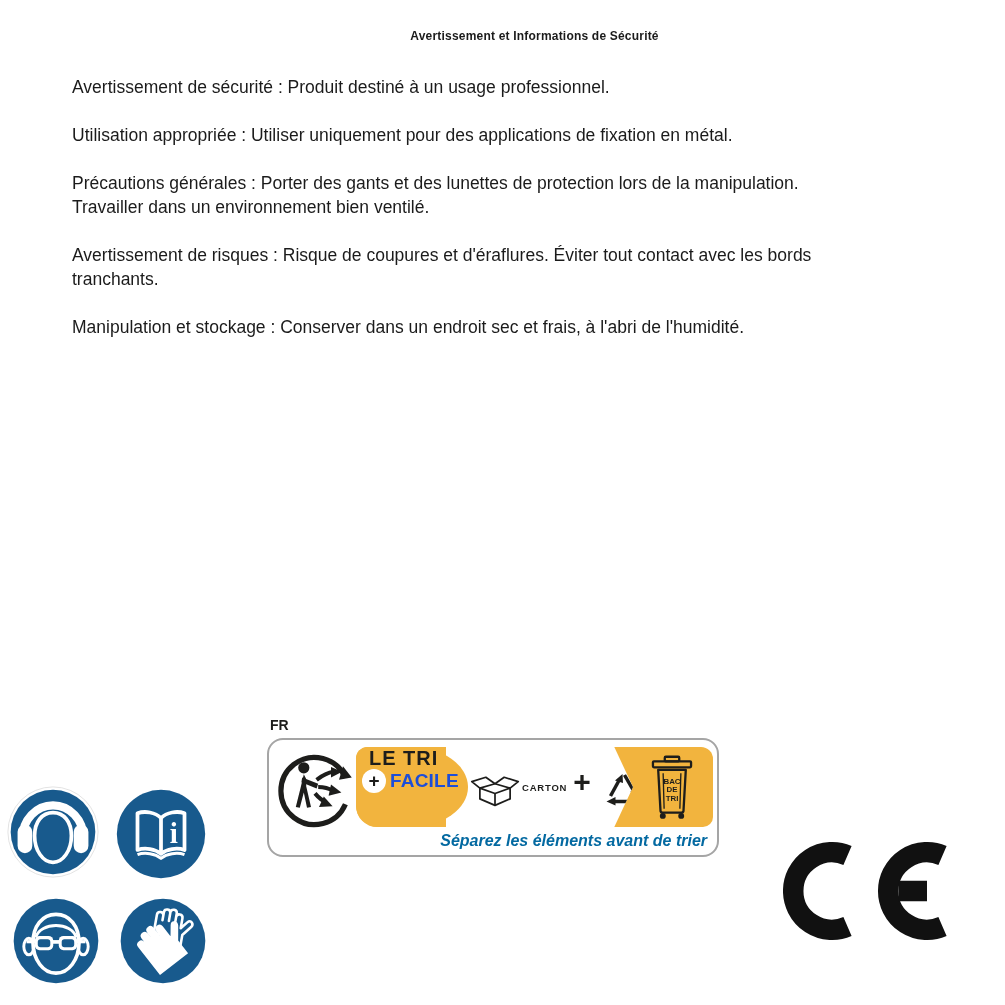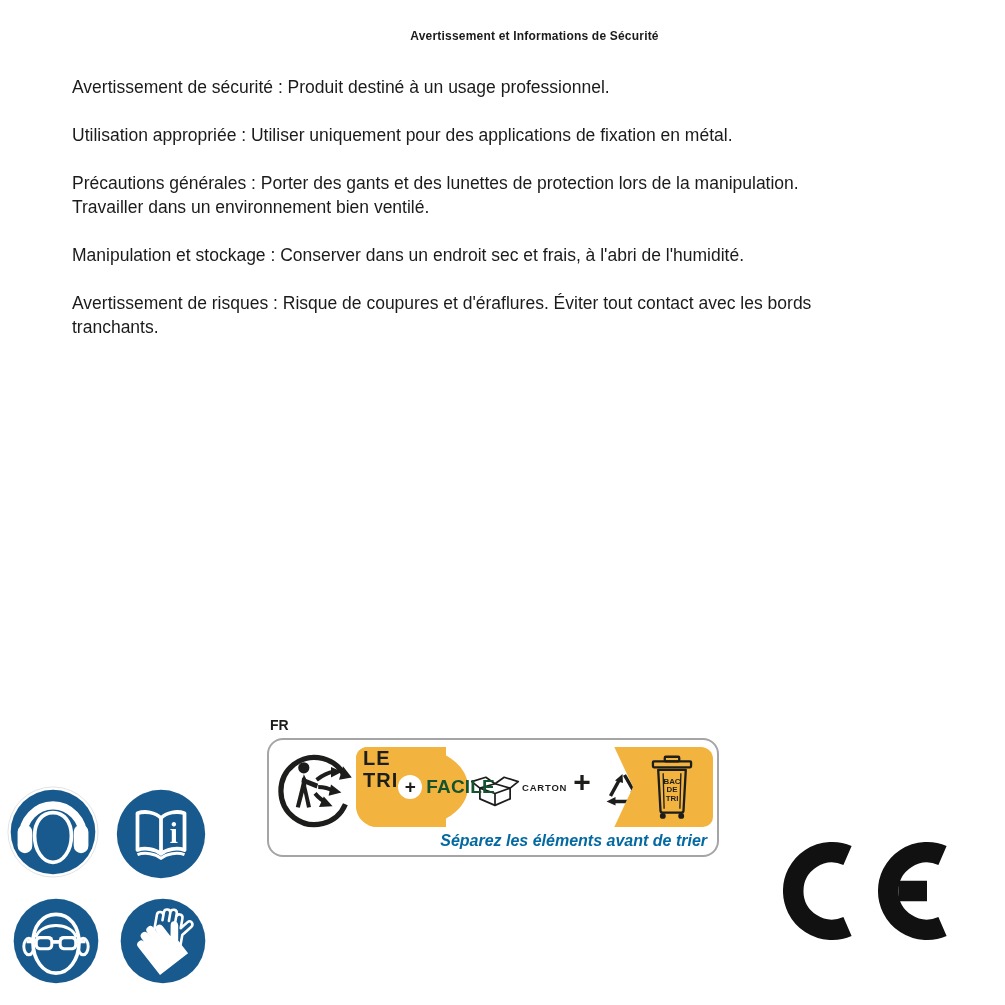--- a/index.html
+++ b/index.html
@@ -23,26 +23,26 @@
   .band{position:absolute;left:87px;top:7px;width:357px;height:80px;background:#F2B43E;
         border-radius:12px 12px 10px 22px;}
   .chevron{position:absolute;left:177px;top:7px;width:187px;height:80px;background:#ffffff;
            clip-path:polygon(0 0,90% 0,100% 50%,90% 100%,0 100%);
            display:flex;align-items:center;box-sizing:border-box;padding:2px 40px 2px 22px;gap:5px;}
   .material{display:flex;align-items:center;flex:0 0 auto;}
   .material .mat-label{font-size:9.5px;font-weight:bold;letter-spacing:.8px;color:#1d1d1b;margin-top:1px;}
   .mat-plus{font-size:30px;font-weight:900;color:#1d1d1b;line-height:1;margin:0 1px 10px 1px;}
   .pill{position:absolute;left:87px;top:7px;width:112px;height:80px;background:#F2B43E;
         border-radius:12px 0 0 22px;border-top-right-radius:60px 42px;border-bottom-right-radius:60px 42px;
-        display:flex;flex-direction:row;justify-content:space-between;box-sizing:border-box;}
+        display:flex;flex-direction:column;justify-content:flex-start;box-sizing:border-box;padding-left:6px;}
   .pill .l1{font-size:20px;font-weight:900;color:#1d1d1b;letter-spacing:1px;margin-left:7px;line-height:22px;}
   .pill .l2{display:flex;align-items:center;gap:4px;line-height:24px;}
   .plus-circle{width:24px;height:24px;border-radius:50%;background:#fff;display:flex;align-items:center;
                justify-content:center;font-size:19px;font-weight:900;color:#1d1d1b;flex:0 0 auto;}
-  .pill .facile{font-size:19px;font-weight:900;color:#14532d;letter-spacing:.2px;}
+  .pill .facile{font-size:19px;font-weight:900;color:#1d4ed8;letter-spacing:.2px;}
   .bin{position:absolute;left:380px;top:12px;}
   .sort-note{position:absolute;right:10px;top:88px;height:26px;line-height:26px;
              font-size:16px;font-style:italic;font-weight:600;color:#0369a1;}
 
   .address{position:absolute;left:250px;top:874px;width:500px;text-align:center;
            font-weight:bold;font-size:15.5px;line-height:21.5px;color:#111;}
 
   .ce{position:absolute;left:783px;top:842px;}
 </style>
 </head>
@@ -50,23 +50,23 @@
 
 <div class="canvas">
 
   <div class="doc-title">Avertissement et Informations de Sécurité</div>
 
   <div class="content">
     <p>Avertissement de sécurité : Produit destiné à un usage professionnel.</p>
     <p>Utilisation appropriée : Utiliser uniquement pour des applications de fixation en métal.</p>
     <p>Précautions générales : Porter des gants et des lunettes de protection lors de la manipulation.
 Travailler dans un environnement bien ventilé.</p>
-    <p>Manipulation et stockage : Conserver dans un endroit sec et frais, à l'abri de l'humidité.</p>
     <p>Avertissement de risques : Risque de coupures et d'éraflures. Éviter tout contact avec les bords
 tranchants.</p>
+    <p>Manipulation et stockage : Conserver dans un endroit sec et frais, à l'abri de l'humidité.</p>
   </div>
 
   <svg class="picto" style="left:7px;top:786px" width="92" height="92" viewBox="0 0 100 100">
     <circle cx="50" cy="50" r="49" fill="#fff" stroke="#e0e0e0" stroke-width="1"></circle>
     <circle cx="50" cy="50" r="46" fill="#185A8D"></circle>
     <path d="M17 56 A33 35 0 0 1 83 56" stroke="#fff" stroke-width="9" fill="none"></path>
     <path d="M50 29 C38 29 30 39 30 54 C30 70 39 83 50 83 C61 83 70 70 70 54 C70 39 62 29 50 29 Z" fill="#185A8D" stroke="#fff" stroke-width="4"></path>
     <rect x="11.5" y="42" width="16" height="31" rx="8" fill="#fff"></rect>
     <rect x="72.5" y="42" width="16" height="31" rx="8" fill="#fff"></rect>
   </svg>

